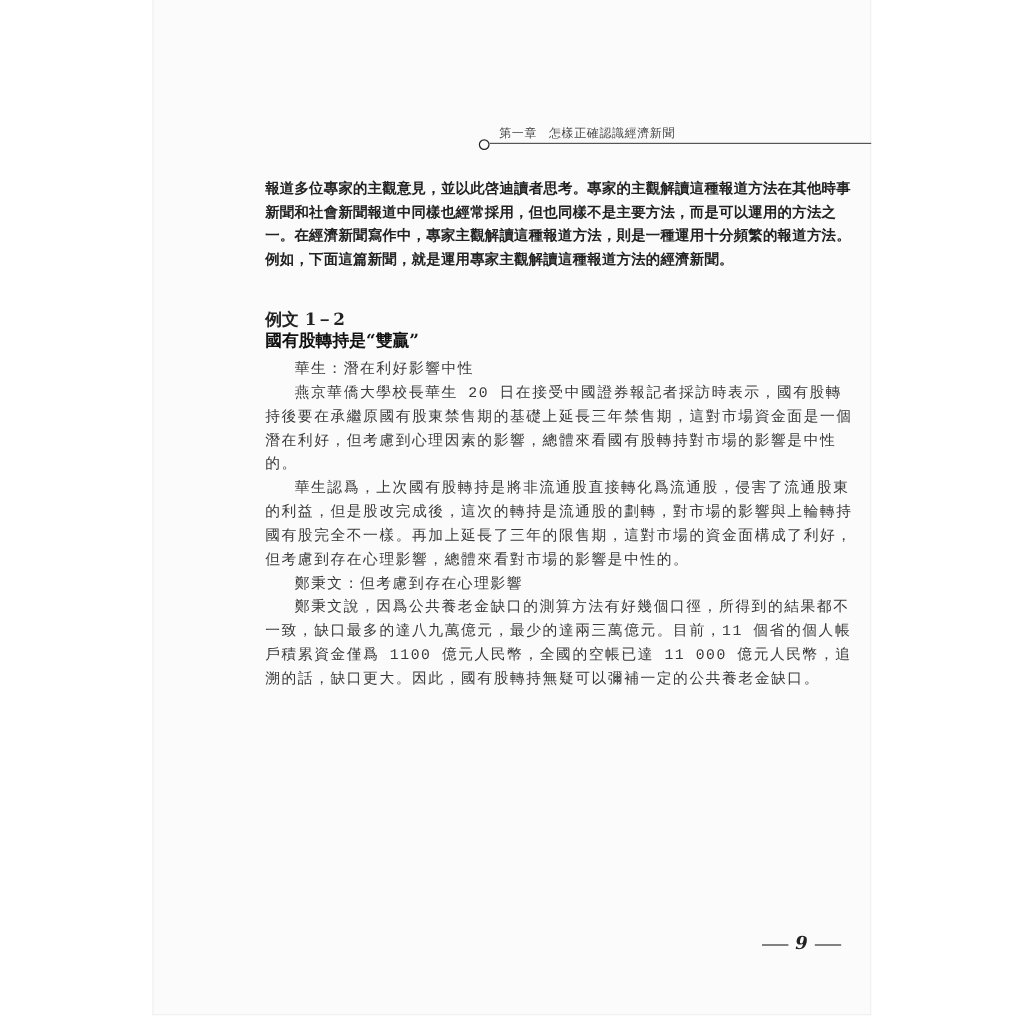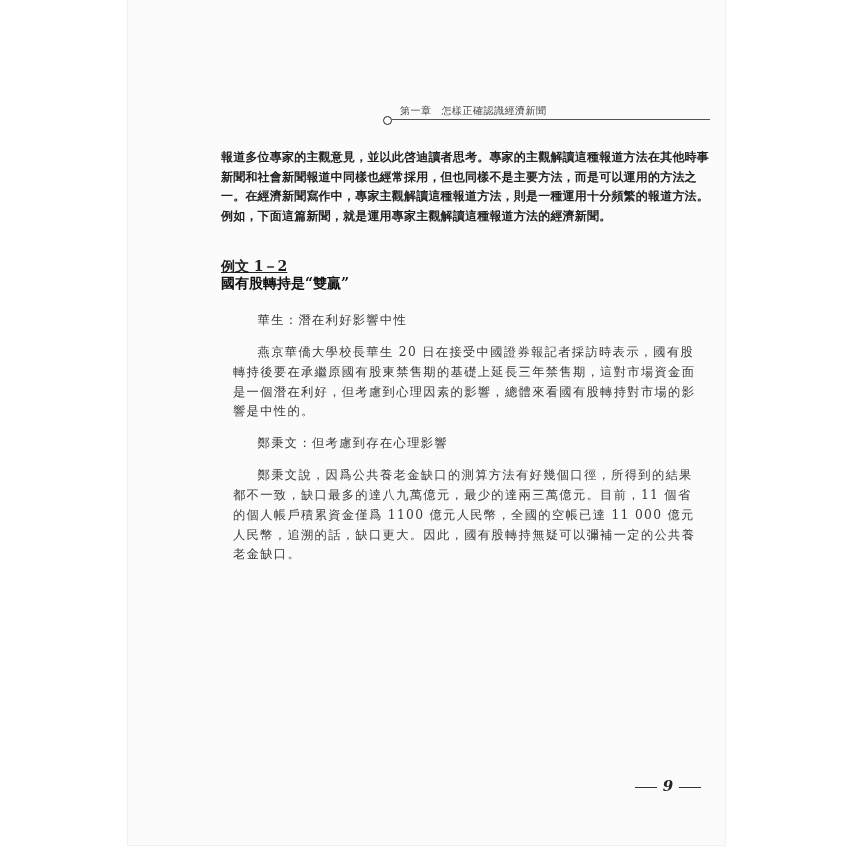--- a/index.html
+++ b/index.html
@@ -3,21 +3,21 @@
   <meta charset="utf-8">
   <style>
     html, body { margin: 0; padding: 0; background: #ffffff; }
     body { width: 850px; height: 850px; position: relative; overflow: hidden; }
     .page {
       position: absolute; left: 127px; top: 0; width: 597px; height: 845px;
       background: #fbfbfb; border-left: 1px solid #f1f1f1; border-right: 1px solid #f1f1f1;
       border-bottom: 1px solid #f1f1f1;
     }
     .running-head {
-      position: absolute; left: 382px; top: 102px; width: 330px; height: 22px; text-align: right;
+      position: absolute; left: 398px; top: 102px; width: 330px; height: 22px; text-align: right;
     }
     .rh-circle {
       position: absolute; left: 1px; top: 14px; width: 7px; height: 7px;
       border: 1.4px solid #222; border-radius: 50%; background: #fbfbfb;
     }
     .rh-line {
       position: absolute; left: 10px; top: 17px; width: 318px; height: 0;
       border-top: 1.5px solid #555;
     }
     .rh-text {
@@ -29,31 +29,31 @@
     .text {
       position: absolute; left: 221px; width: 490px;
       font-family: "DejaVu Serif", serif; color: #1a1a1a;
     }
     .intro {
       top: 148px; font-size: 12px; line-height: 19.7px; font-weight: bold; color: #222;
       letter-spacing: 0.2px;
     }
     .example-label {
       position: absolute; left: 221px; top: 258px;
-      font-family: "DejaVu Serif", serif; font-size: 14px; font-weight: bold; color: #222; text-decoration: underline;
+      font-family: "DejaVu Serif", serif; font-size: 14px; font-weight: bold; color: #222;
     }
     .article-title {
       position: absolute; left: 221px; top: 275px; width: 490px; text-align: left;
       font-family: "DejaVu Serif", serif; font-size: 14px; font-weight: bold; color: #111;
     }
     .article {
       top: 299px; font-size: 12.3px; line-height: 19.85px; color: #3a3a3a;
       letter-spacing: 1.3px;
     }
-    .article p { margin: 12px; text-indent: 2em; }
+    .article p { margin: 0; text-indent: 2em; font-family: Liberation Mono, monospace; }
     .article p.sub { text-indent: 2em; }
     .folio {
       position: absolute; left: 623px; top: 777px; width: 90px; height: 20px;
       font-family: "DejaVu Serif", serif; font-style: italic; font-weight: bold;
       font-size: 15px; color: #222; text-align: center;
     }
     .folio .dash { display: inline-block; width: 22px; border-top: 1.3px solid #333; vertical-align: middle; margin: 0 6px; }
   </style>
 </head>
 <body>
@@ -67,17 +67,18 @@
 </div>
 
 <div class="text intro">報道多位專家的主觀意見，並以此啓迪讀者思考。專家的主觀解讀這種報道方法在其他時事新聞和社會新聞報道中同樣也經常採用，但也同樣不是主要方法，而是可以運用的方法之一。在經濟新聞寫作中，專家主觀解讀這種報道方法，則是一種運用十分頻繁的報道方法。例如，下面這篇新聞，就是運用專家主觀解讀這種報道方法的經濟新聞。</div>
 
 <div class="example-label">例文 1－2</div>
 <div class="article-title">國有股轉持是“雙贏”</div>
 
 <div class="text article">
   <p class="sub">華生：潛在利好影響中性</p>
   <p>燕京華僑大學校長華生 20 日在接受中國證券報記者採訪時表示，國有股轉持後要在承繼原國有股東禁售期的基礎上延長三年禁售期，這對市場資金面是一個潛在利好，但考慮到心理因素的影響，總體來看國有股轉持對市場的影響是中性的。</p>
+  <p>華生認爲，上次國有股轉持是將非流通股直接轉化爲流通股，侵害了流通股東的利益，但是股改完成後，這次的轉持是流通股的劃轉，對市場的影響與上輪轉持國有股完全不一樣。再加上延長了三年的限售期，這對市場的資金面構成了利好，但考慮到存在心理影響，總體來看對市場的影響是中性的。</p>
   <p class="sub">鄭秉文：但考慮到存在心理影響</p>
   <p>鄭秉文說，因爲公共養老金缺口的測算方法有好幾個口徑，所得到的結果都不一致，缺口最多的達八九萬億元，最少的達兩三萬億元。目前，11 個省的個人帳戶積累資金僅爲 1100 億元人民幣，全國的空帳已達 11 000 億元人民幣，追溯的話，缺口更大。因此，國有股轉持無疑可以彌補一定的公共養老金缺口。</p>
 </div>
 
 <div class="folio"><span class="dash"></span><span>9</span><span class="dash"></span></div>
 
 </body></html>

